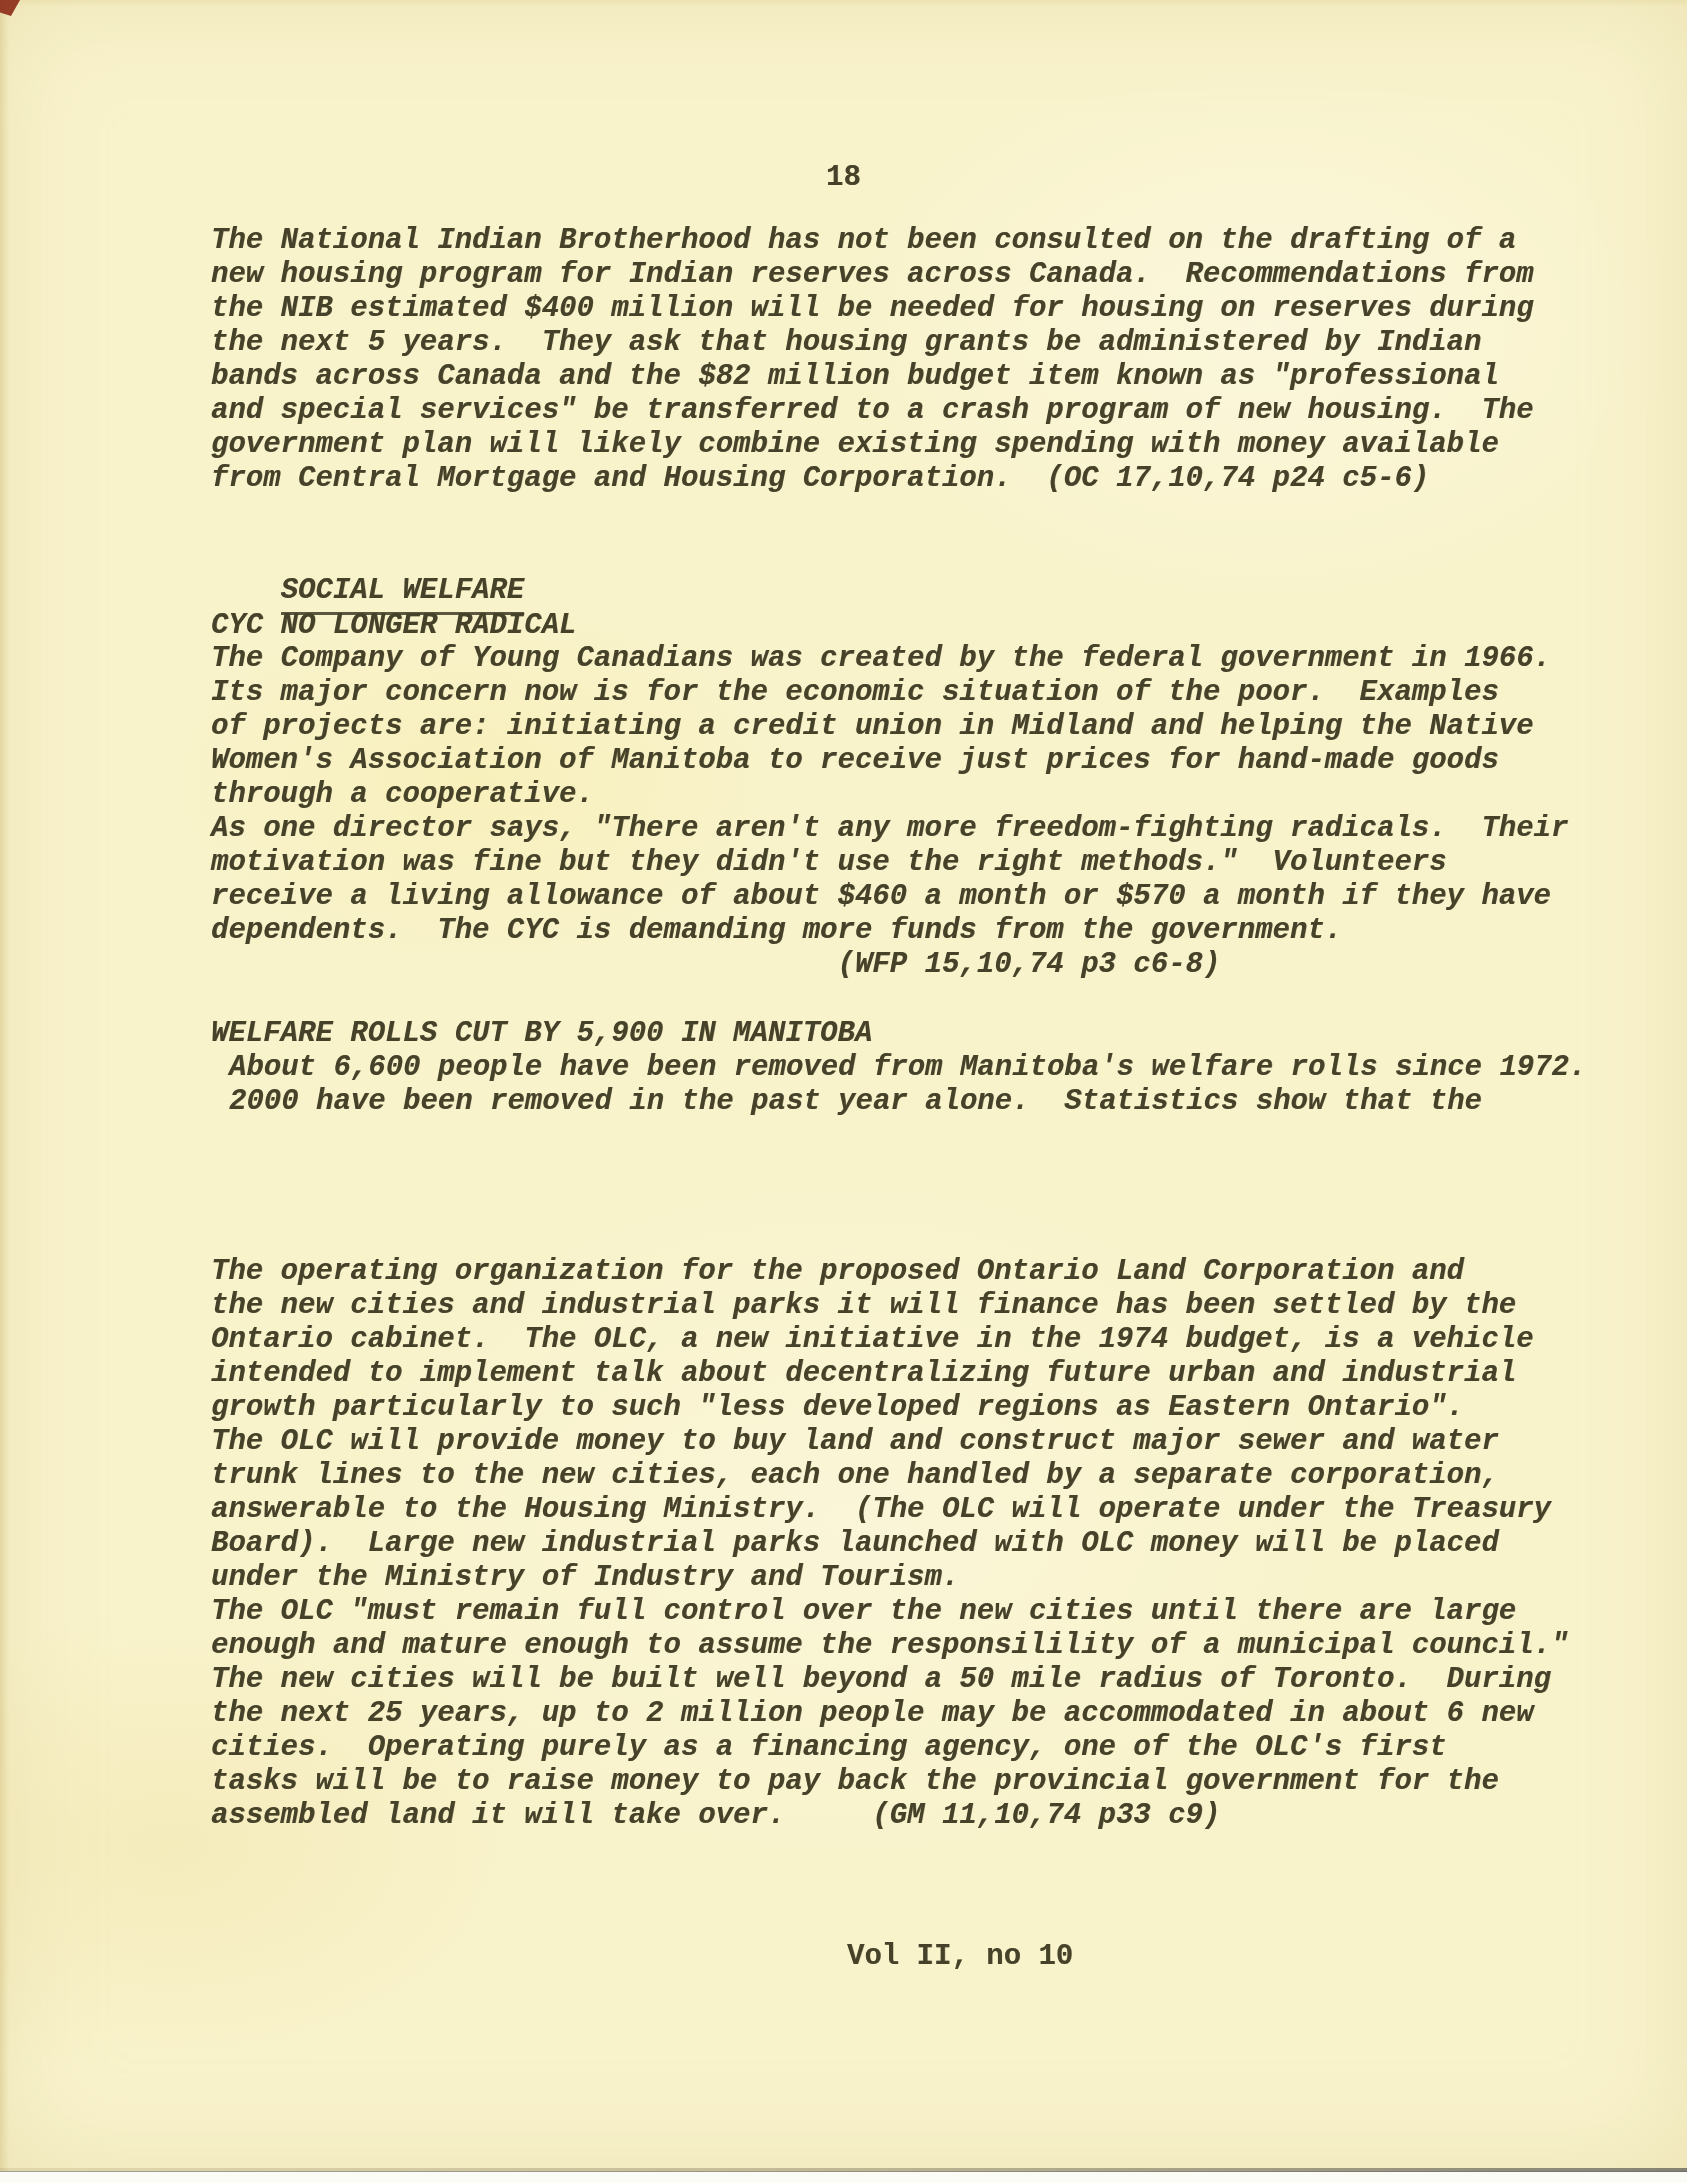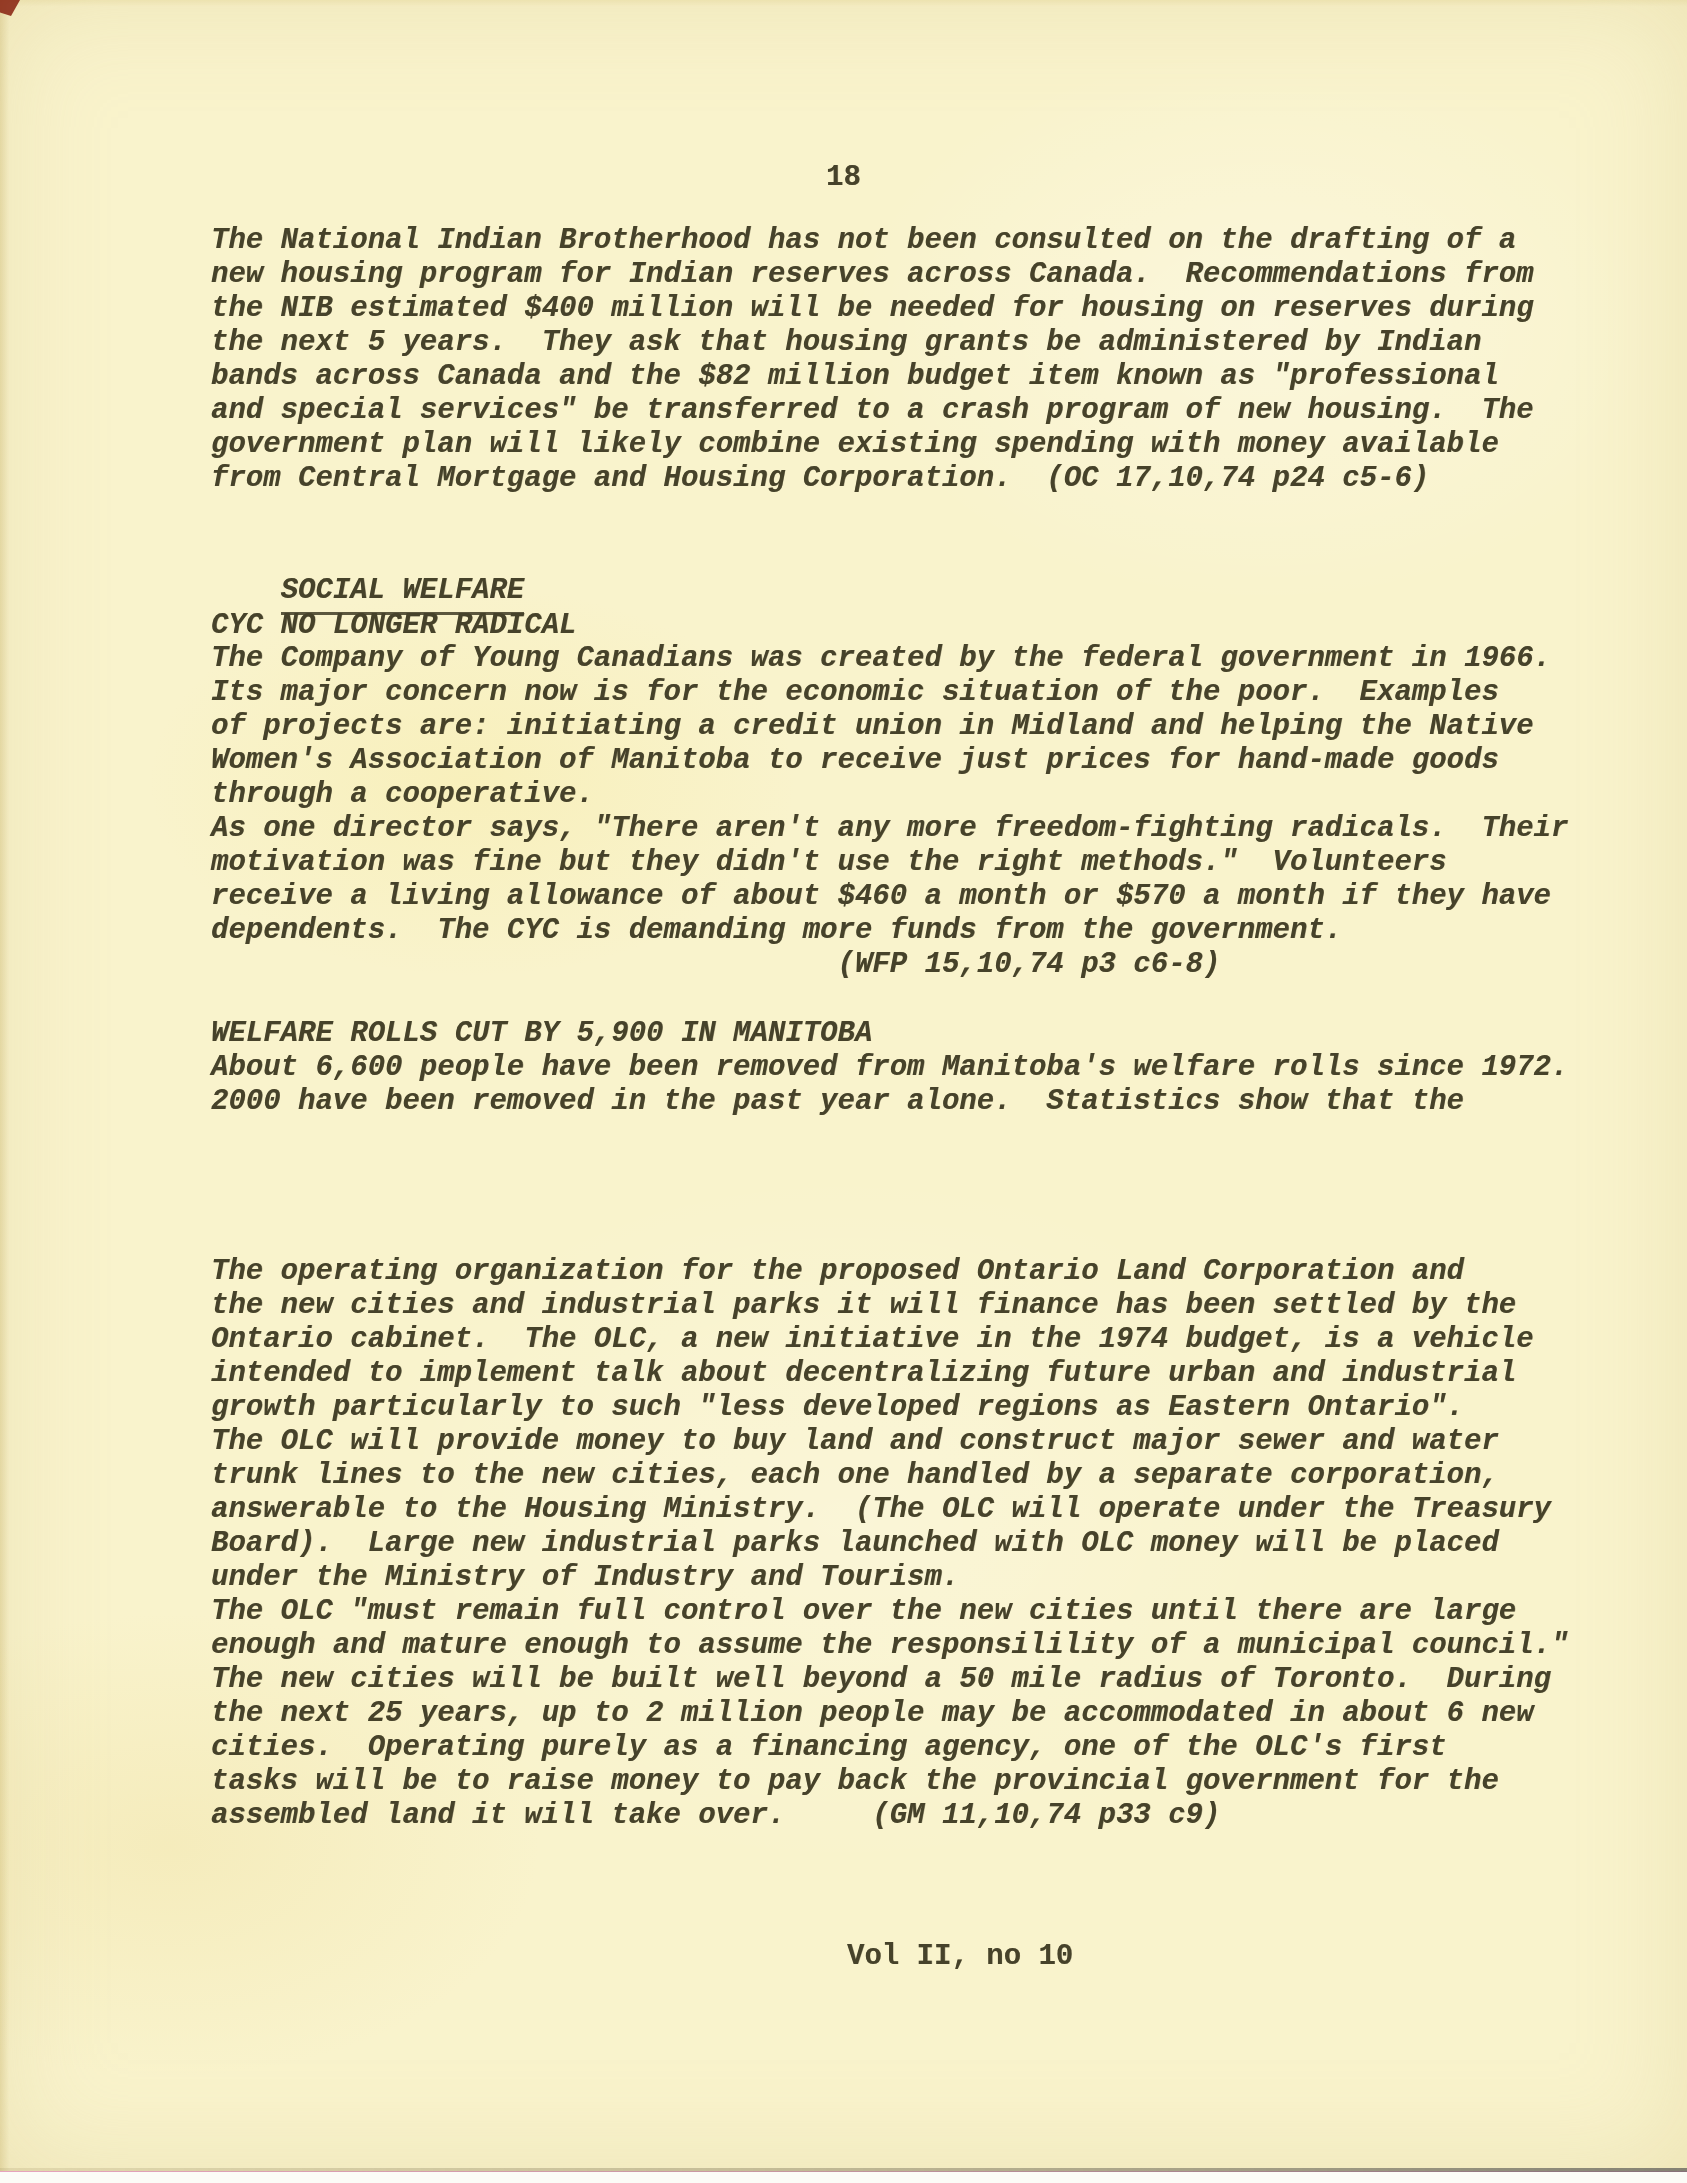--- a/index.html
+++ b/index.html
@@ -1,21 +1,21 @@
 <!DOCTYPE html>
 <html style="font-size:10.6px"><head>
 <meta charset="utf-8">
 <style>
   html,body{margin:0;padding:0;background:#e8e8e4;}
   .page{
     position:relative;
     width:1687px;height:2183px;
     overflow:hidden;
     font-family:"Liberation Mono","DejaVu Sans Mono",monospace;
-    background:#f9a8d4;
+    background:#a3a3a3;
   }
   .paper{
     position:absolute;left:0;top:0;width:1687px;height:2171px;
     background-color:#f9f3cc;
     background-image:
       radial-gradient(ellipse 464px 279px at 28% 36%, rgba(244,226,120,0.20), transparent 70%),
       radial-gradient(ellipse 597px 398px at 75% 15%, rgba(255,255,255,0.30), transparent 70%),
       radial-gradient(ellipse 663px 464px at 50% 70%, rgba(255,255,255,0.22), transparent 75%),
       radial-gradient(ellipse 531px 332px at 10% 85%, rgba(233,214,140,0.25), transparent 70%),
       linear-gradient(to right, rgba(216,200,140,0.55) 0px, rgba(216,200,140,0.0) 9.3px),
@@ -71,21 +71,21 @@
   <div class="txt heading underlined" style="top:540px;">
     <span>SOCIAL WELFARE</span>
   </div>
 
   <div class="txt heading" style="top:609px;">CYC NO LONGER RADICAL</div>
 
   <div class="txt block" style="top:642px;"><div>The Company of Young Canadians was created by the federal government in 1966.</div><div>Its major concern now is for the economic situation of the poor.  Examples</div><div>of projects are: initiating a credit union in Midland and helping the Native</div><div>Women's Association of Manitoba to receive just prices for hand-made goods</div><div>through a cooperative.</div><div>As one director says, "There aren't any more freedom-fighting radicals.  Their</div><div>motivation was fine but they didn't use the right methods."  Volunteers</div><div>receive a living allowance of about $460 a month or $570 a month if they have</div><div>dependents.  The CYC is demanding more funds from the government.</div><div>                                    (WFP 15,10,74 p3 c6-8)</div></div>
 
   <div class="txt heading" style="top:1017px;">WELFARE ROLLS CUT BY 5,900 IN MANITOBA</div>
 
-  <div class="txt block" style="top:1051px;"><div>About 6,600 people have been removed from Manitoba's welfare rolls since 1972.</div><div>2000 have been removed in the past year alone.  Statistics show that the</div></div>
+  <div class="txt block" style="top:1051px;margin-left:18px;"><div>About 6,600 people have been removed from Manitoba's welfare rolls since 1972.</div><div>2000 have been removed in the past year alone.  Statistics show that the</div></div>
 
 
   <div class="txt block" style="top:1255px;"><div>The operating organization for the proposed Ontario Land Corporation and</div><div>the new cities and industrial parks it will finance has been settled by the</div><div>Ontario cabinet.  The OLC, a new initiative in the 1974 budget, is a vehicle</div><div>intended to implement talk about decentralizing future urban and industrial</div><div>growth particularly to such "less developed regions as Eastern Ontario".</div><div>The OLC will provide money to buy land and construct major sewer and water</div><div>trunk lines to the new cities, each one handled by a separate corporation,</div><div>answerable to the Housing Ministry.  (The OLC will operate under the Treasury</div><div>Board).  Large new industrial parks launched with OLC money will be placed</div><div>under the Ministry of Industry and Tourism.</div><div>The OLC "must remain full control over the new cities until there are large</div><div>enough and mature enough to assume the responsilility of a municipal council."</div><div>The new cities will be built well beyond a 50 mile radius of Toronto.  During</div><div>the next 25 years, up to 2 million people may be accommodated in about 6 new</div><div>cities.  Operating purely as a financing agency, one of the OLC's first</div><div>tasks will be to raise money to pay back the provincial government for the</div><div>assembled land it will take over.     (GM 11,10,74 p33 c9)</div></div>
 
   <div class="txt footer" style="top:1896px;left:847px;margin-top:44px;">Vol II, no 10</div>
 
   <div class="page-bottom-edge"></div>
   <div class="scanner-strip"></div>
 </div>
 

